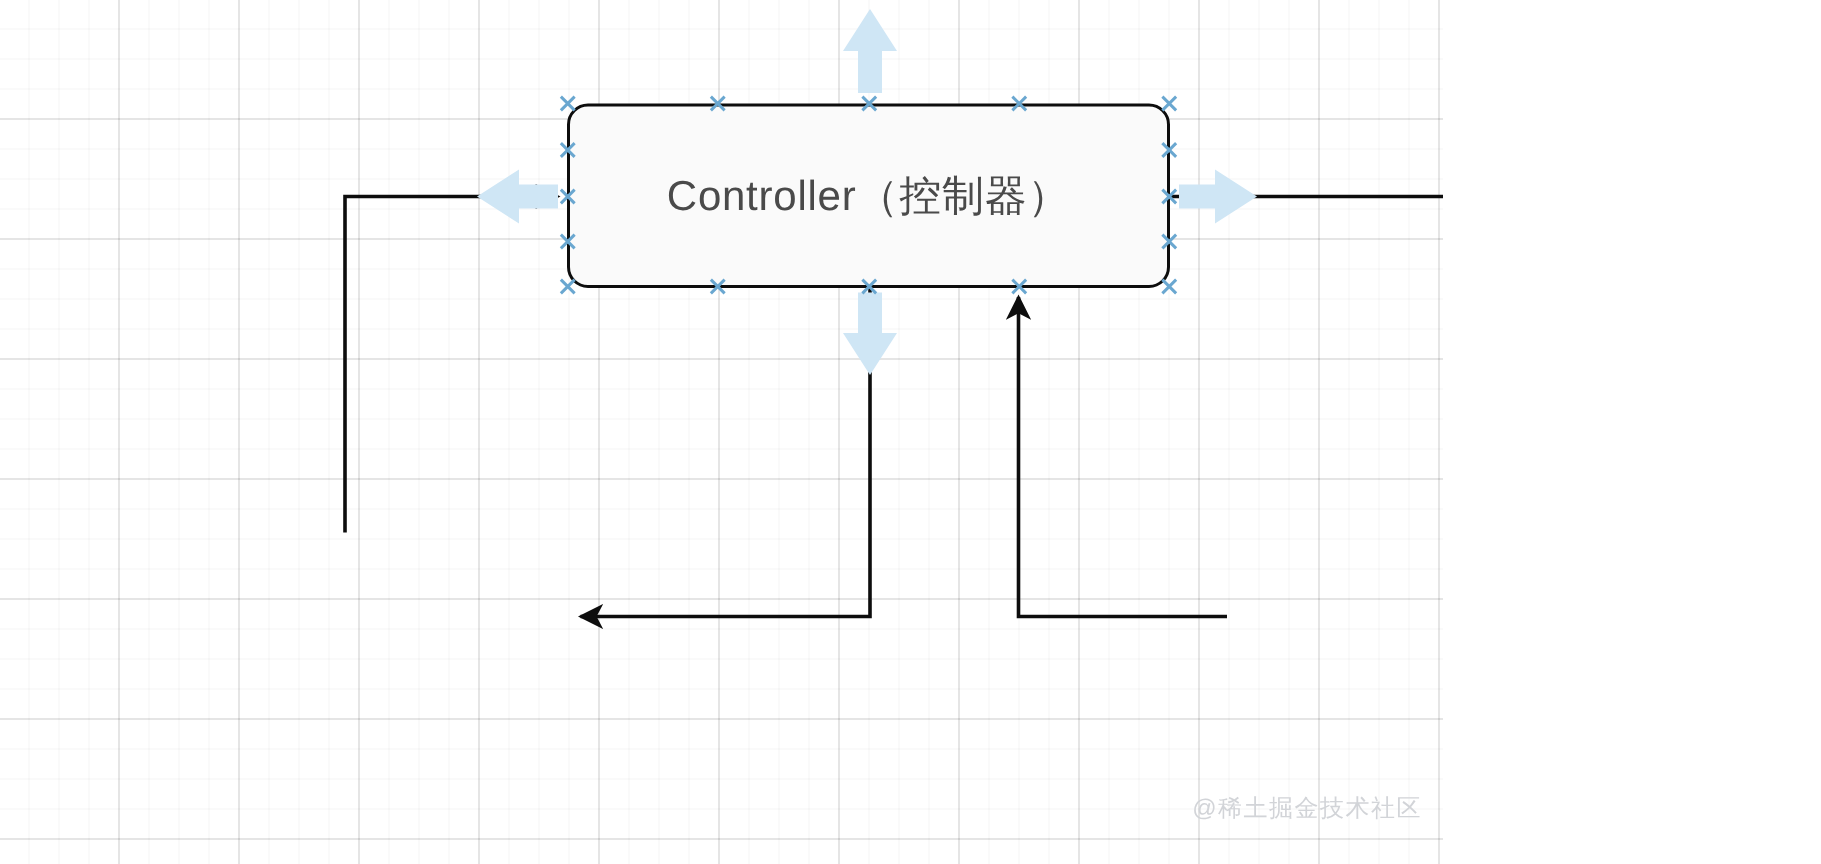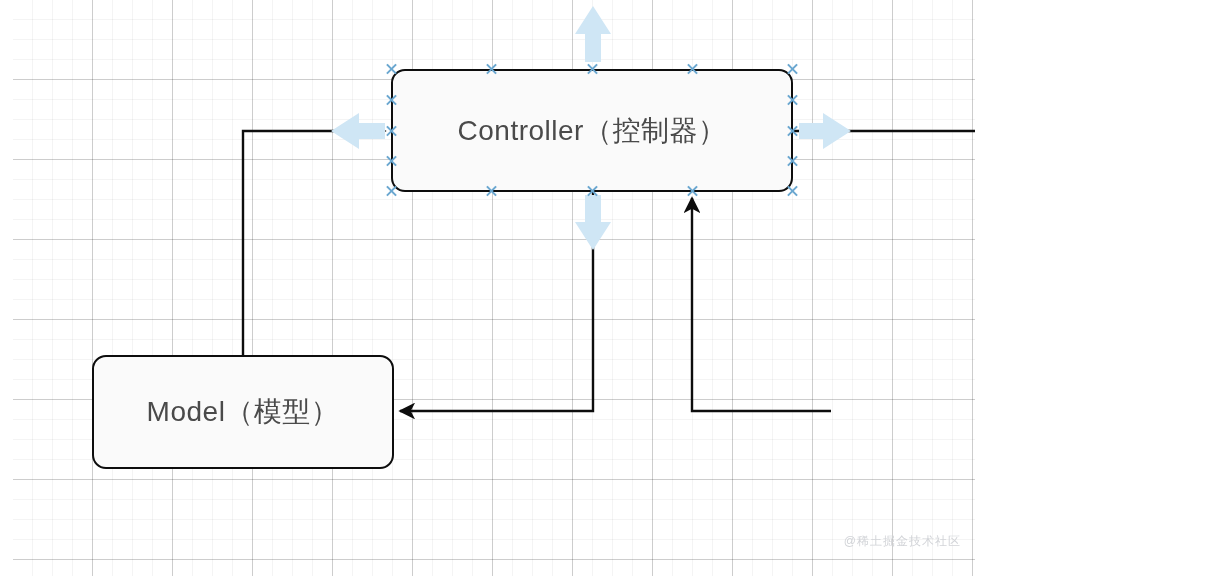--- a/index.html
+++ b/index.html
@@ -20,21 +20,20 @@
       linear-gradient(to right, rgba(0,0,0,0.045) 1px, transparent 1px),
       linear-gradient(to bottom, rgba(0,0,0,0.045) 1px, transparent 1px),
       linear-gradient(to right, rgba(0,0,0,0.16) 1px, transparent 1px),
       linear-gradient(to bottom, rgba(0,0,0,0.16) 1px, transparent 1px);
     background-size:
       20px 20px,
       20px 20px,
       80px 80px,
       80px 80px;
     background-position: -1px -1px, -1px -1px, -1px -1px, -1px -1px;
-    margin-left: 13px;
   }
   .edges {
     position: absolute;
     left: 0; top: 0;
     width: 1214px;
     height: 576px;
     pointer-events: none;
   }
   .node {
     position: absolute;
@@ -103,21 +102,21 @@
   .dir-hint {
     position: absolute;
     z-index: 4;
     opacity: 1;
   }
   #watermark {
     position: absolute;
     right: 14px;
     bottom: 26px;
     color: #d2d4d8;
-    font-size: 12px;
+    font-size: 16px;
     letter-spacing: 1px;
     z-index: 6;
     user-select: none;
   }
 </style>
 </head>
 <body>
 
 <div id="canvas">
 
@@ -161,23 +160,20 @@
 
     <g>
       <path d="M 838 131 L 810 113 L 810 123 L 786 123 L 786 139 L 810 139 L 810 149 Z" fill="#cfe6f5"></path>
     </g>
   </svg>
 
   <div class="node" id="node-controller">
     <span class="node-label">Controller（控制器）</span>
   </div>
 
-  <div class="node" id="node-model">
-    <span class="node-label">Model（模型）</span>
-  </div>
 
 
   <div class="handles">
 
     <div class="handle" style="left:378px; top:69px;"></div>
     <div class="handle" style="left:478px; top:69px;"></div>
     <div class="handle" style="left:579px; top:69px;"></div>
     <div class="handle" style="left:679px; top:69px;"></div>
     <div class="handle" style="left:779px; top:69px;"></div>
 

